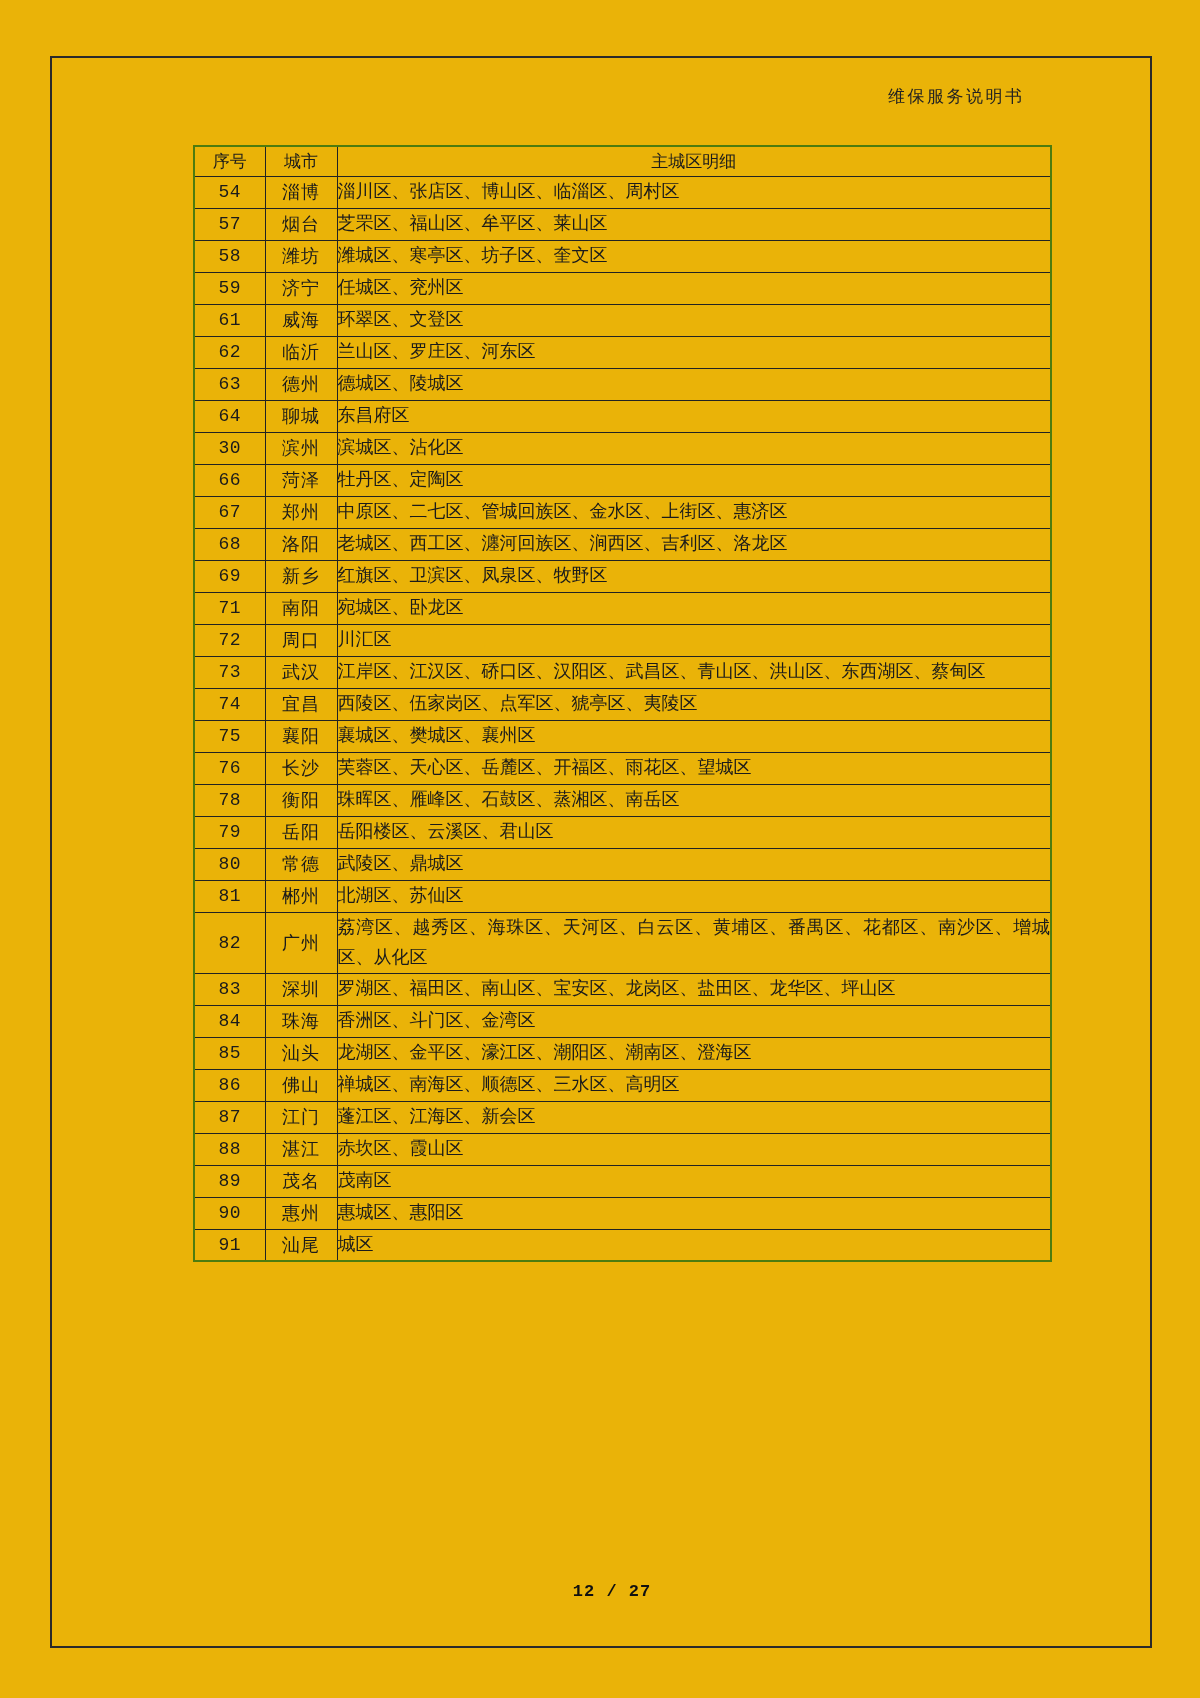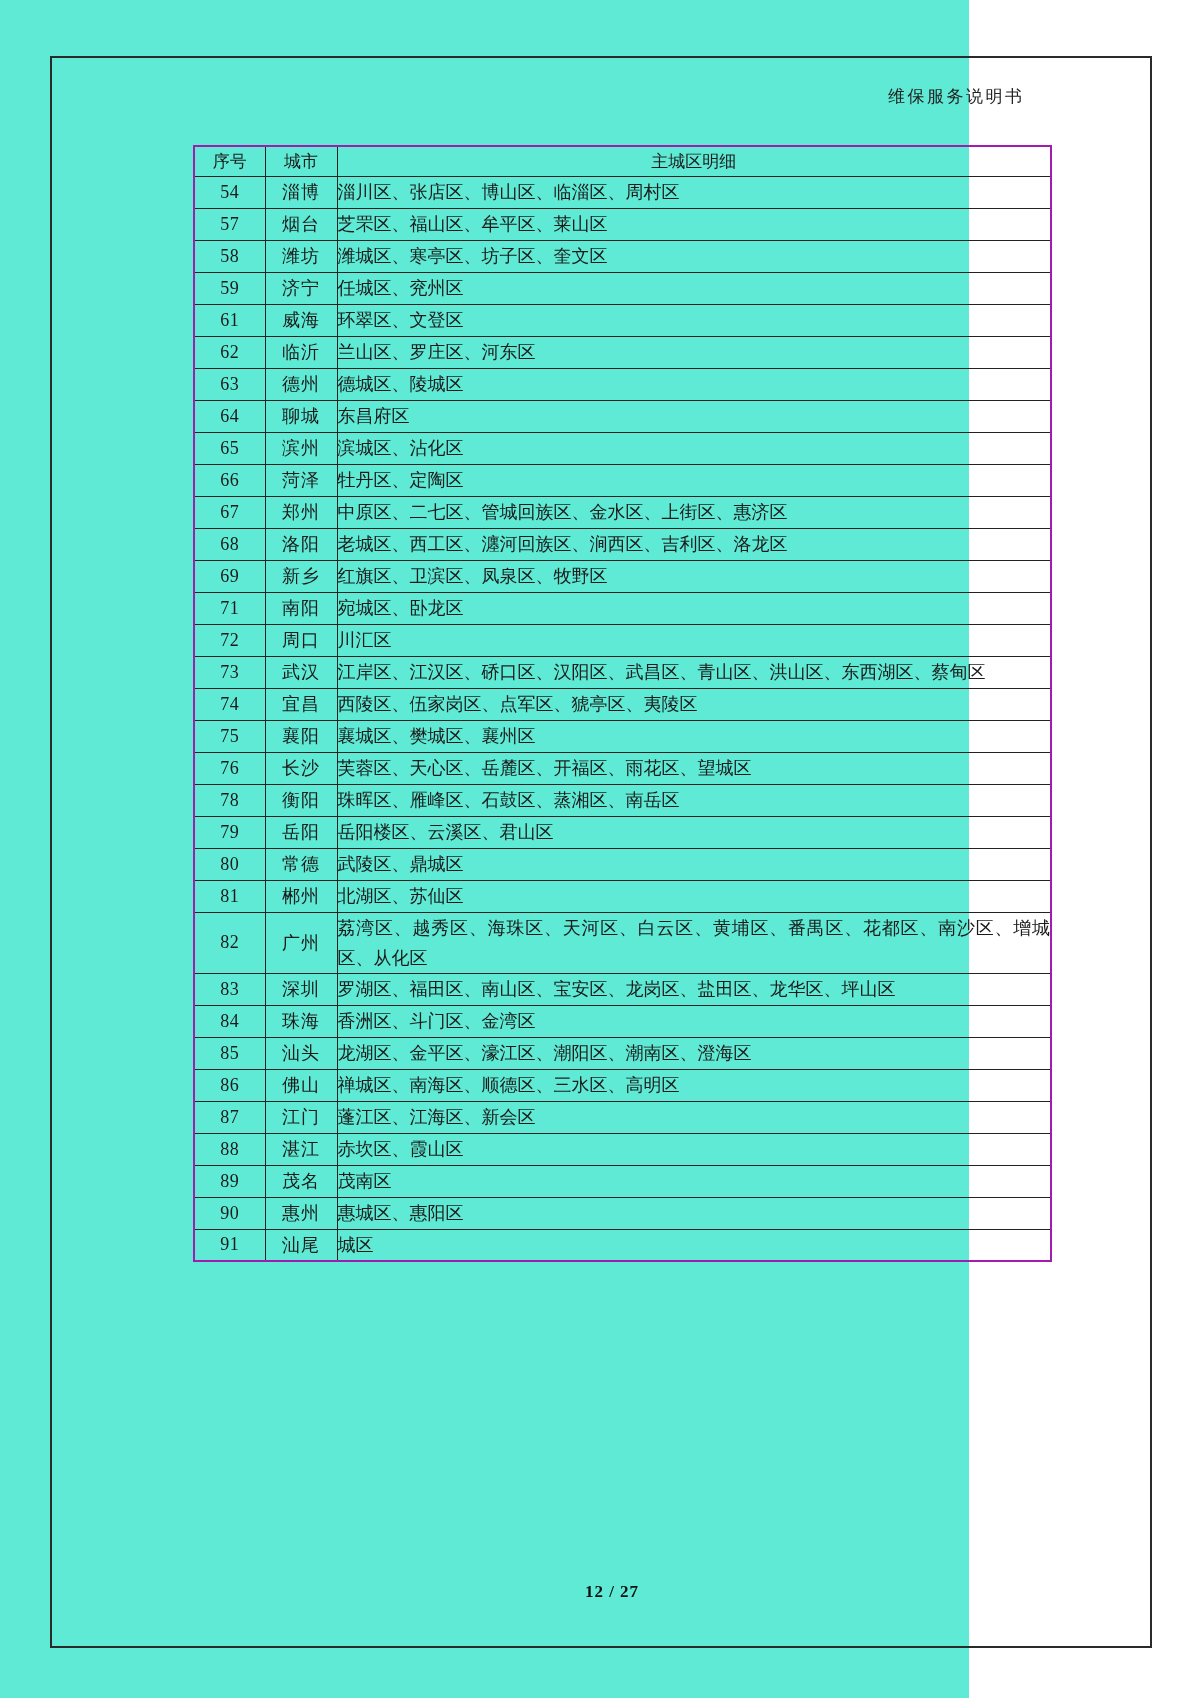--- a/index.html
+++ b/index.html
@@ -6,41 +6,42 @@
   html, body {
     margin: 0; padding: 0;
     width: 1200px; height: 1698px;
     background: #ffffff;
     font-family: "Liberation Serif", "DejaVu Serif", serif;
     color: #1b1b1b;
     position: relative;
   }
   .page {
     position: absolute; left: 0; top: 0;
-    width: 969px; height: 1698px;
-    background: #5eead4;
+    width: 1200px; height: 1698px;
+    background: #eab308;
+    font-family: Liberation Mono, monospace;
   }
   .page-frame {
     position: absolute; left: 50px; top: 56px;
     width: 1102px; height: 1592px;
     border: 2px solid #2a2a2a;
     background: transparent;
   }
   .doc-header {
     position: absolute; top: 85px; left: 888px;
     font-size: 17px; letter-spacing: 2.5px;
     color: #222;
     white-space: nowrap;
   }
   table.city-table {
     position: absolute; left: 193px; top: 145px;
     width: 857px;
     border-collapse: collapse;
     table-layout: fixed;
-    border: 2px solid #a21caf;
+    border: 2px solid #4d7c0f;
   }
   table.city-table th, table.city-table td {
     border: 1px solid #222;
     font-weight: normal;
     font-size: 18px;
     padding: 0;
     overflow: hidden;
   }
   table.city-table thead th {
     height: 30px;
@@ -125,21 +126,21 @@
           <td class="cell-no">63</td>
           <td class="cell-city">德州</td>
           <td class="cell-districts">德城区、陵城区</td>
         </tr>
         <tr>
           <td class="cell-no">64</td>
           <td class="cell-city">聊城</td>
           <td class="cell-districts">东昌府区</td>
         </tr>
         <tr>
-          <td class="cell-no">65</td>
+          <td class="cell-no">30</td>
           <td class="cell-city">滨州</td>
           <td class="cell-districts">滨城区、沾化区</td>
         </tr>
         <tr>
           <td class="cell-no">66</td>
           <td class="cell-city">菏泽</td>
           <td class="cell-districts">牡丹区、定陶区</td>
         </tr>
         <tr>
           <td class="cell-no">67</td>

